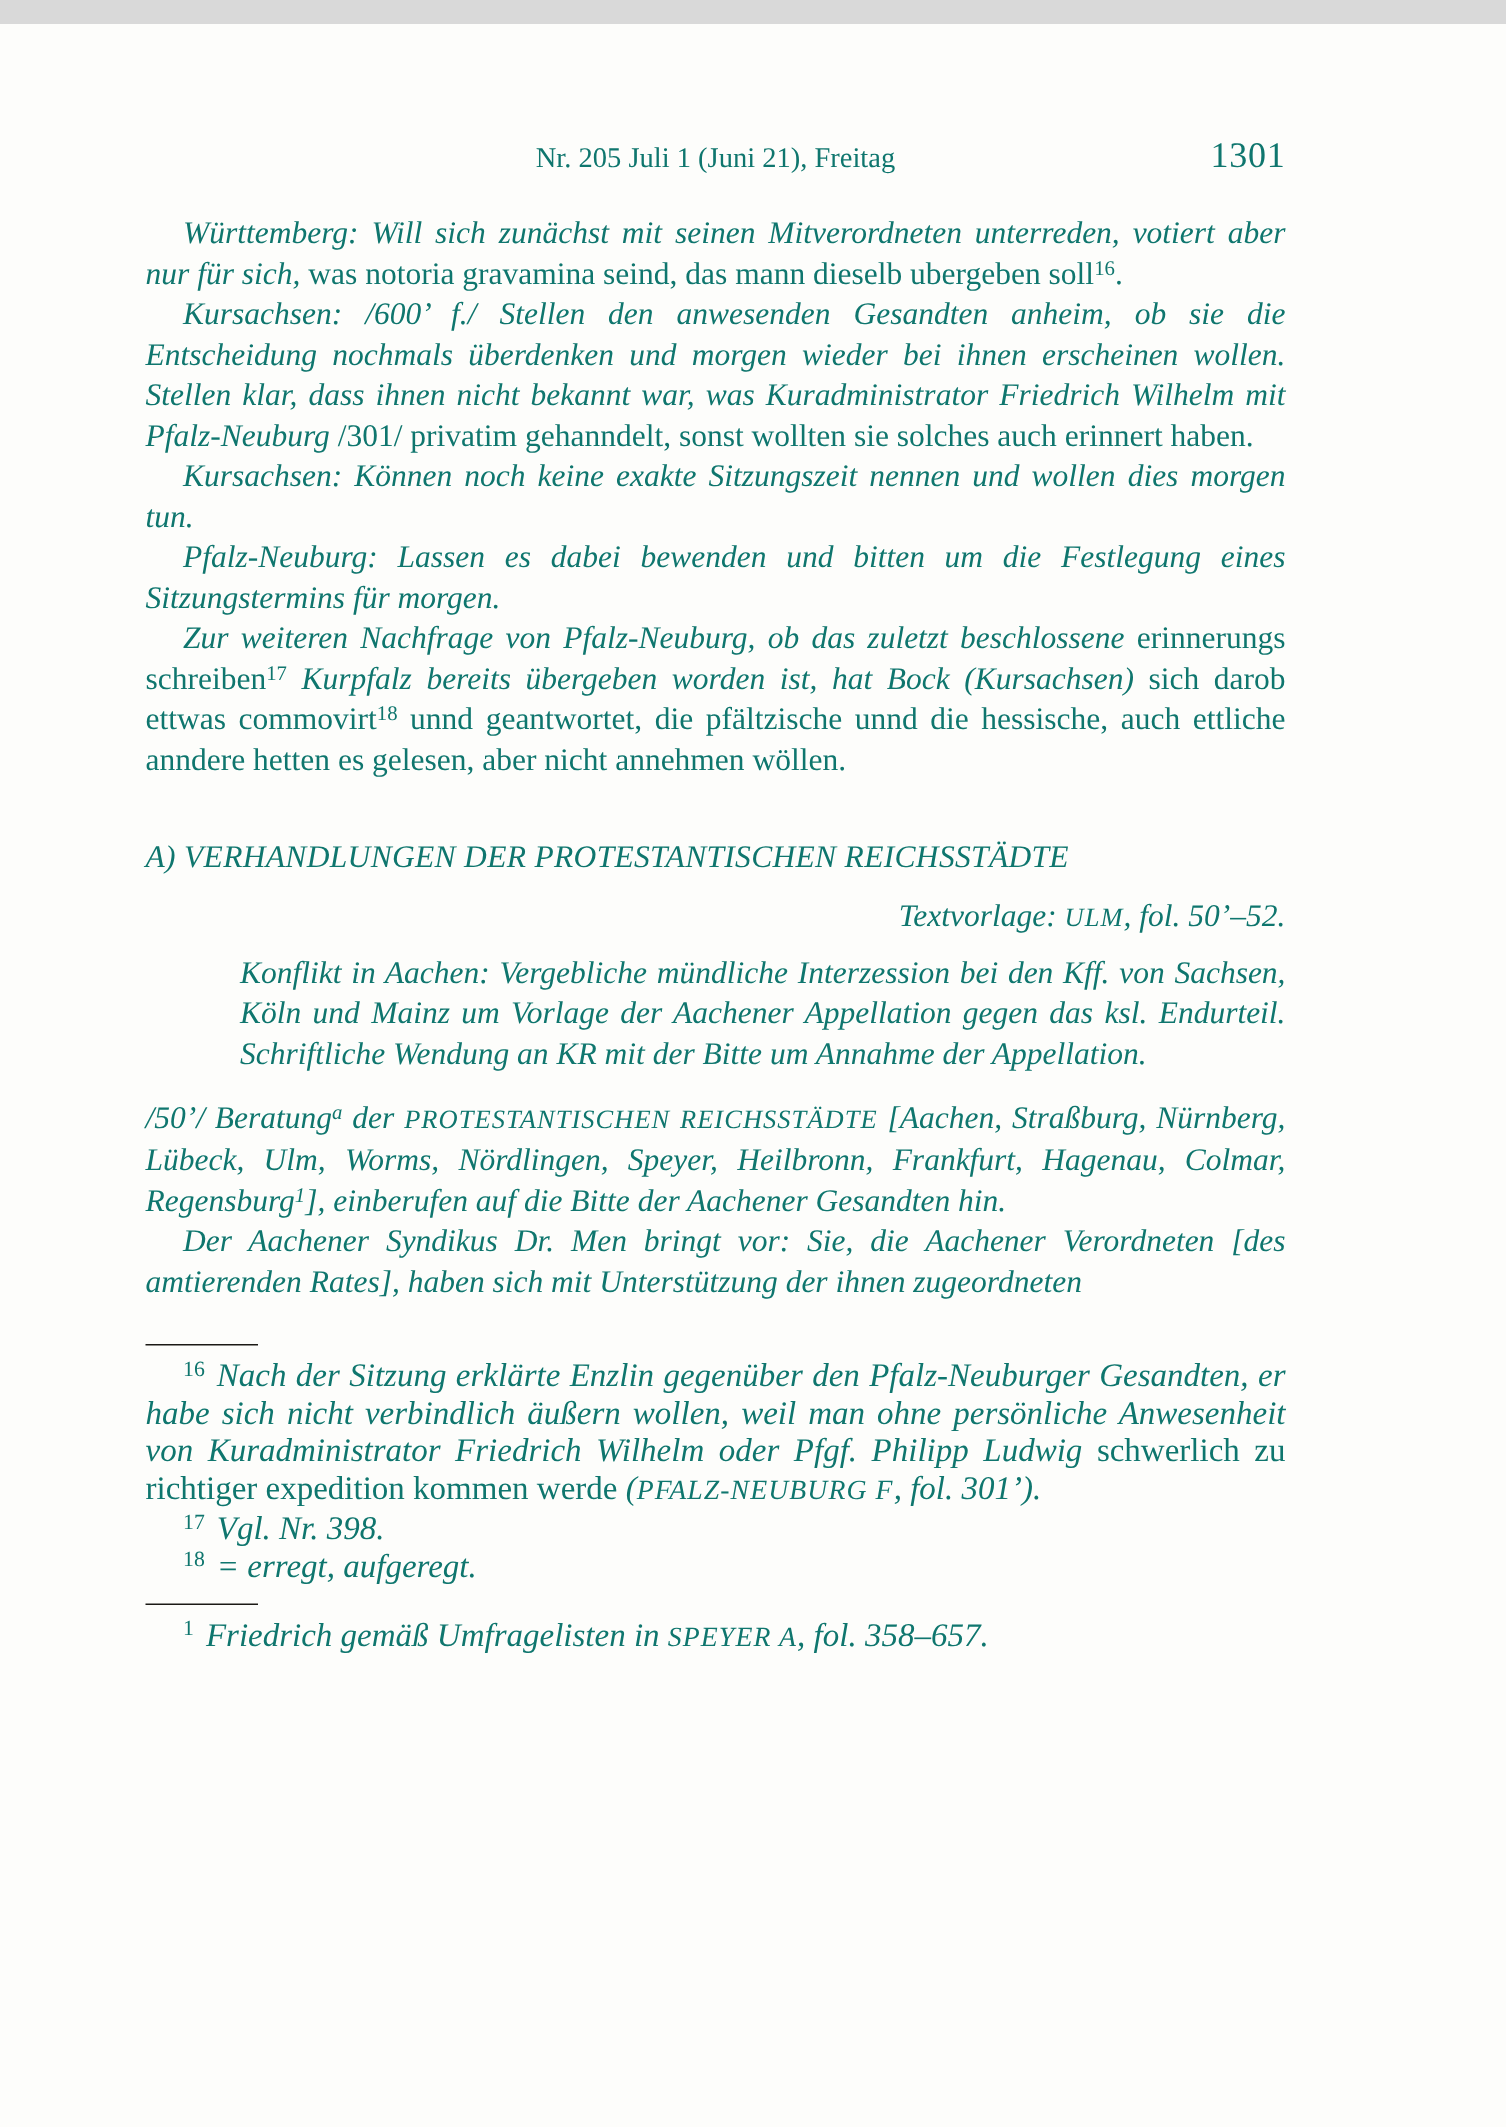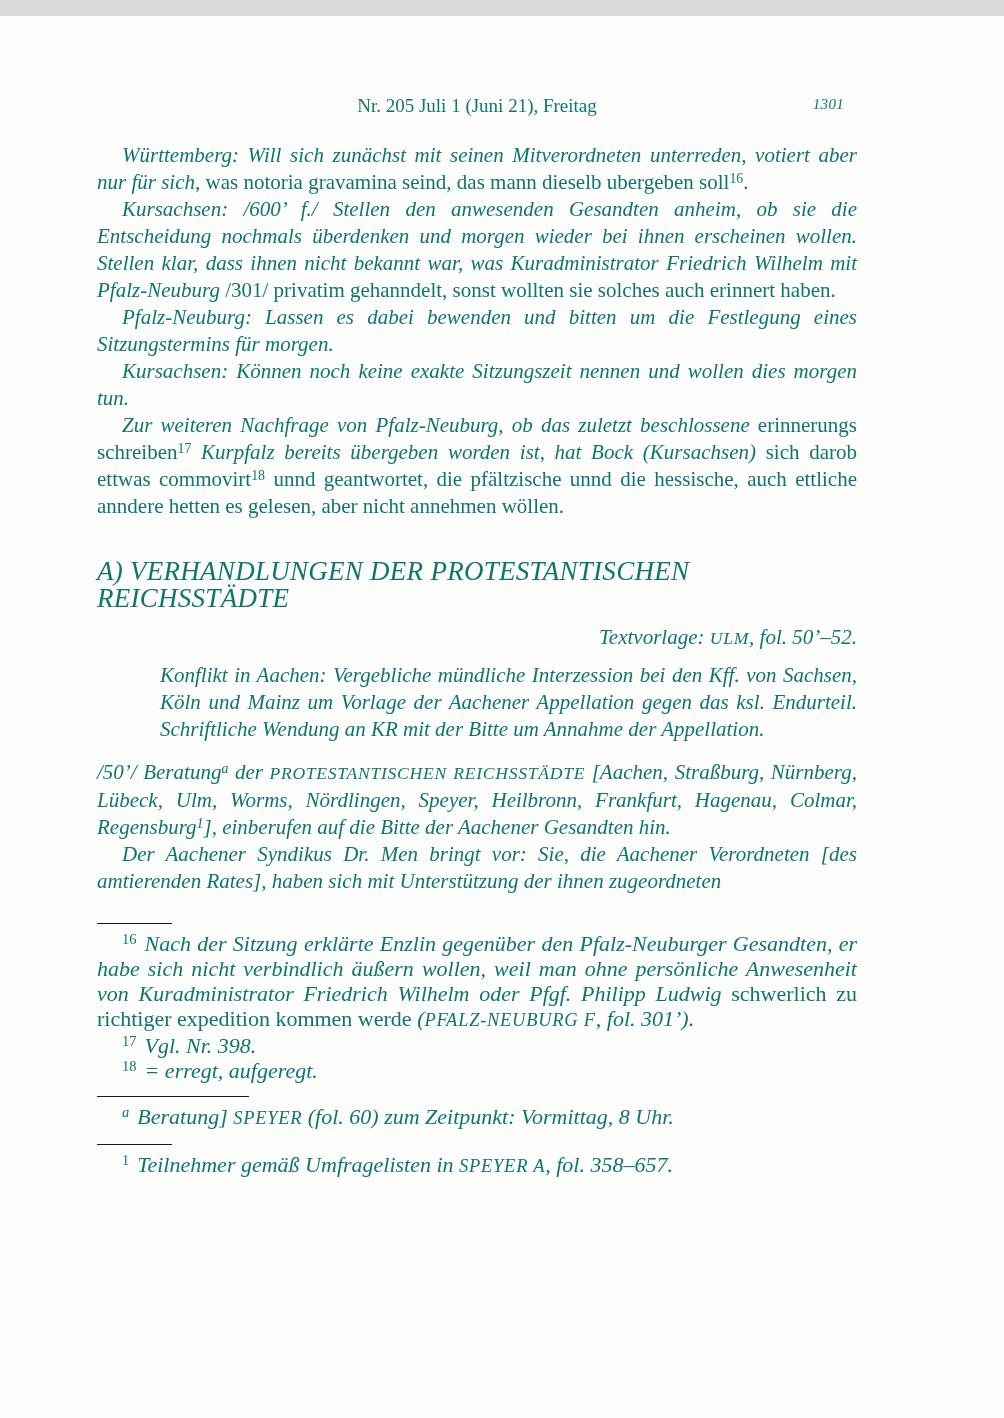--- a/index.html
+++ b/index.html
@@ -26,25 +26,24 @@
   .running-header {
     position: relative;
     text-align: center;
     font-size: 19px;
     line-height: 24px;
     margin-bottom: 24px;
     text-align: center;
   }
   .running-header .pagenum {
     position: absolute;
-    right: 13px;
+    right: 0;
     top: -2px;
-    font-size: 15px;
+    font-size: 24px;
     letter-spacing: 0.02em;
-    font-style: italic;
   }
   p { margin: 0; text-indent: 25px; }
   .it { font-style: italic; }
   .ro { font-style: normal; }
   .sc { font-size: 0.84em; letter-spacing: 0.04em; }
   sup {
     font-size: 0.66em;
     line-height: 0;
     vertical-align: baseline;
     position: relative;
@@ -56,21 +55,21 @@
     font-size: 22px;
     line-height: 28px;
     font-weight: bold;
     text-align: left;
     text-indent: 0;
   }
   .entry-heading .entry-number { margin-right: 22px; }
   .section-heading {
     margin: 0;
     margin-top: 38px;
-    font-size: 27px;
+    font-size: 21px;
     line-height: 27px;
     font-weight: normal;
     font-style: italic;
     text-align: left;
     text-indent: 0;
     letter-spacing: 0.01em;
   }
   .source-line {
     margin-top: 12px;
     margin-left: 63px;
@@ -106,22 +105,22 @@
 <div class="page">
   <div class="content">
 
     <div class="running-header">
       <span>Nr. 205 Juli 1 (Juni 21), Freitag</span>
       <span class="pagenum">1301</span>
     </div>
 
     <p><span class="it">Württemberg: Will sich zunächst mit seinen Mitverordneten unterreden, votiert aber nur für sich,</span><span class="ro"> was notoria gravamina seind, das mann dieselb ubergeben soll</span><sup>16</sup><span class="ro">.</span></p>
     <p><span class="it">Kursachsen: /600’ f./ Stellen den anwesenden Gesandten anheim, ob sie die Entscheidung nochmals überdenken und morgen wieder bei ihnen erscheinen wollen. Stellen klar, dass ihnen nicht bekannt war, was Kuradministrator Friedrich Wilhelm mit Pfalz-Neuburg</span><span class="ro"> /301/ privatim gehanndelt, sonst wollten sie solches auch erinnert haben.</span></p>
+    <p><span class="it">Kursachsen: Können noch keine exakte Sitzungszeit nennen und wollen dies morgen tun.</span></p>
     <p><span class="it">Pfalz-Neuburg: Lassen es dabei bewenden und bitten um die Festlegung eines Sitzungstermins für morgen.</span></p>
-    <p><span class="it">Kursachsen: Können noch keine exakte Sitzungszeit nennen und wollen dies morgen tun.</span></p>
     <p><span class="it">Zur weiteren Nachfrage von Pfalz-Neuburg, ob das zuletzt beschlossene</span><span class="ro"> erinnerungs schreiben</span><sup>17</sup><span class="ro"> </span><span class="it">Kurpfalz bereits übergeben worden ist, hat Bock (Kursachsen)</span><span class="ro"> sich darob ettwas commovirt</span><sup>18</sup><span class="ro"> unnd geantwortet, die pfältzische unnd die hessische, auch ettliche anndere hetten es gelesen, aber nicht annehmen wöllen.</span></p>
 
 
     <h3 class="section-heading">A) VERHANDLUNGEN DER PROTESTANTISCHEN REICHSSTÄDTE</h3>
 
     <p class="source-line"><span class="it">Textvorlage: </span><span class="it sc">ULM</span><span class="it">, fol. 50’–52.</span></p>
 
     <p class="regest"><span class="it">Konflikt in Aachen: Vergebliche mündliche Interzession bei den Kff. von Sachsen, Köln und Mainz um Vorlage der Aachener Appellation gegen das ksl. Endurteil. Schriftliche Wendung an KR mit der Bitte um Annahme der Appellation.</span></p>
 
     <p class="para-beratung"><span class="it">/50’/ Beratung</span><sup class="it">a</sup><span class="it"> der </span><span class="it sc">PROTESTANTISCHEN REICHSSTÄDTE</span><span class="it"> [Aachen, Straßburg, Nürnberg, Lübeck, Ulm, Worms, Nördlingen, Speyer, Heilbronn, Frankfurt, Hagenau, Colmar, Regensburg</span><sup class="it">1</sup><span class="it">], einberufen auf die Bitte der Aachener Gesandten hin.</span></p>
@@ -129,26 +128,22 @@
 
     <div class="footnotes">
 
       <div class="fn-group-1">
         <hr class="fn-rule narrow">
         <p class="fn-item"><sup class="fn-marker">16</sup><span class="fn-text"><span class="it">Nach der Sitzung erklärte Enzlin gegenüber den Pfalz-Neuburger Gesandten, er habe sich nicht verbindlich äußern wollen, weil man ohne persönliche Anwesenheit von Kuradministrator Friedrich Wilhelm oder Pfgf. Philipp Ludwig</span><span class="ro"> schwerlich zu richtiger expedition kommen werde </span><span class="it">(</span><span class="it sc">PFALZ-NEUBURG F</span><span class="it">, fol. 301’).</span></span></p>
         <p class="fn-item"><sup class="fn-marker">17</sup><span class="fn-text"><span class="it">Vgl. Nr. 398.</span></span></p>
         <p class="fn-item"><sup class="fn-marker">18</sup><span class="fn-text"><span class="it">= erregt, aufgeregt.</span></span></p>
       </div>
 
-      <div class="fn-group-2">
-        <hr class="fn-rule wide">
-        <p class="fn-item"><sup class="fn-marker it">a</sup><span class="fn-text"><span class="it">Beratung] </span><span class="it sc">SPEYER</span><span class="it"> (fol. 60) zum Zeitpunkt: Vormittag, 8 Uhr.</span></span></p>
-      </div>
 
       <div class="fn-group-3">
         <hr class="fn-rule narrow">
-        <p class="fn-item"><sup class="fn-marker">1</sup><span class="fn-text"><span class="it">Teilnehmer gemäß Umfragelisten in </span><span class="it sc">SPEYER A</span><span class="it">, fol. 358–657.</span></span></p>
+        <p class="fn-item"><sup class="fn-marker">1</sup><span class="fn-text"><span class="it">Friedrich gemäß Umfragelisten in </span><span class="it sc">SPEYER A</span><span class="it">, fol. 358–657.</span></span></p>
       </div>
 
     </div>
 
   </div>
 </div>
 
 </body></html>

